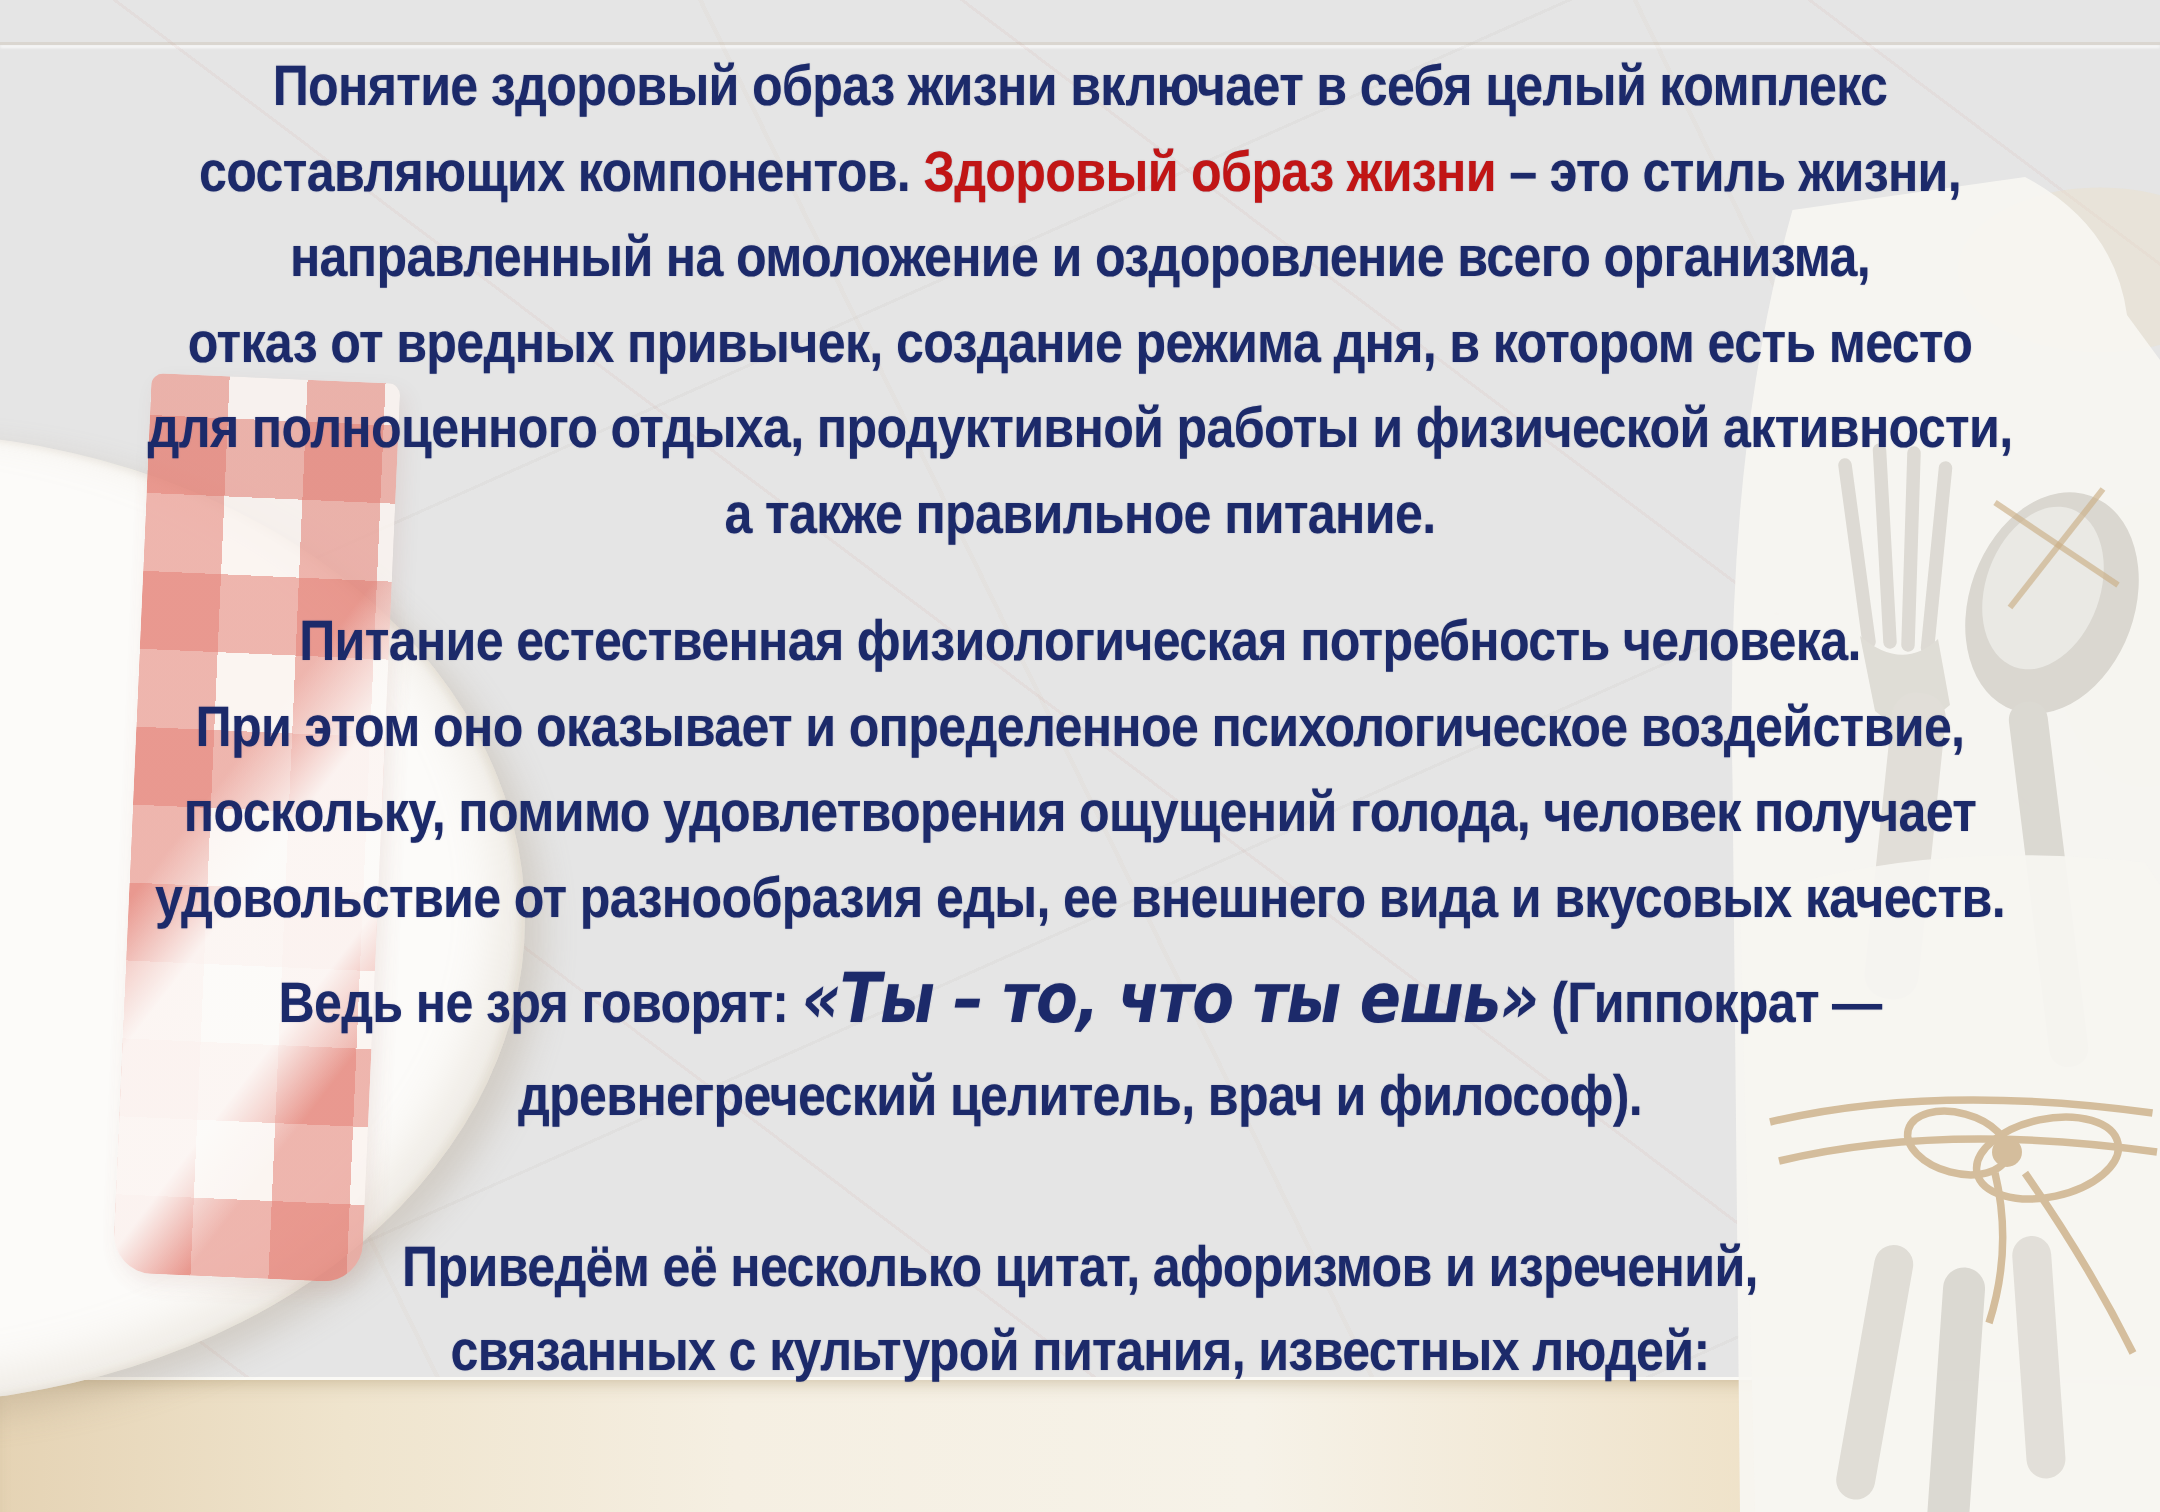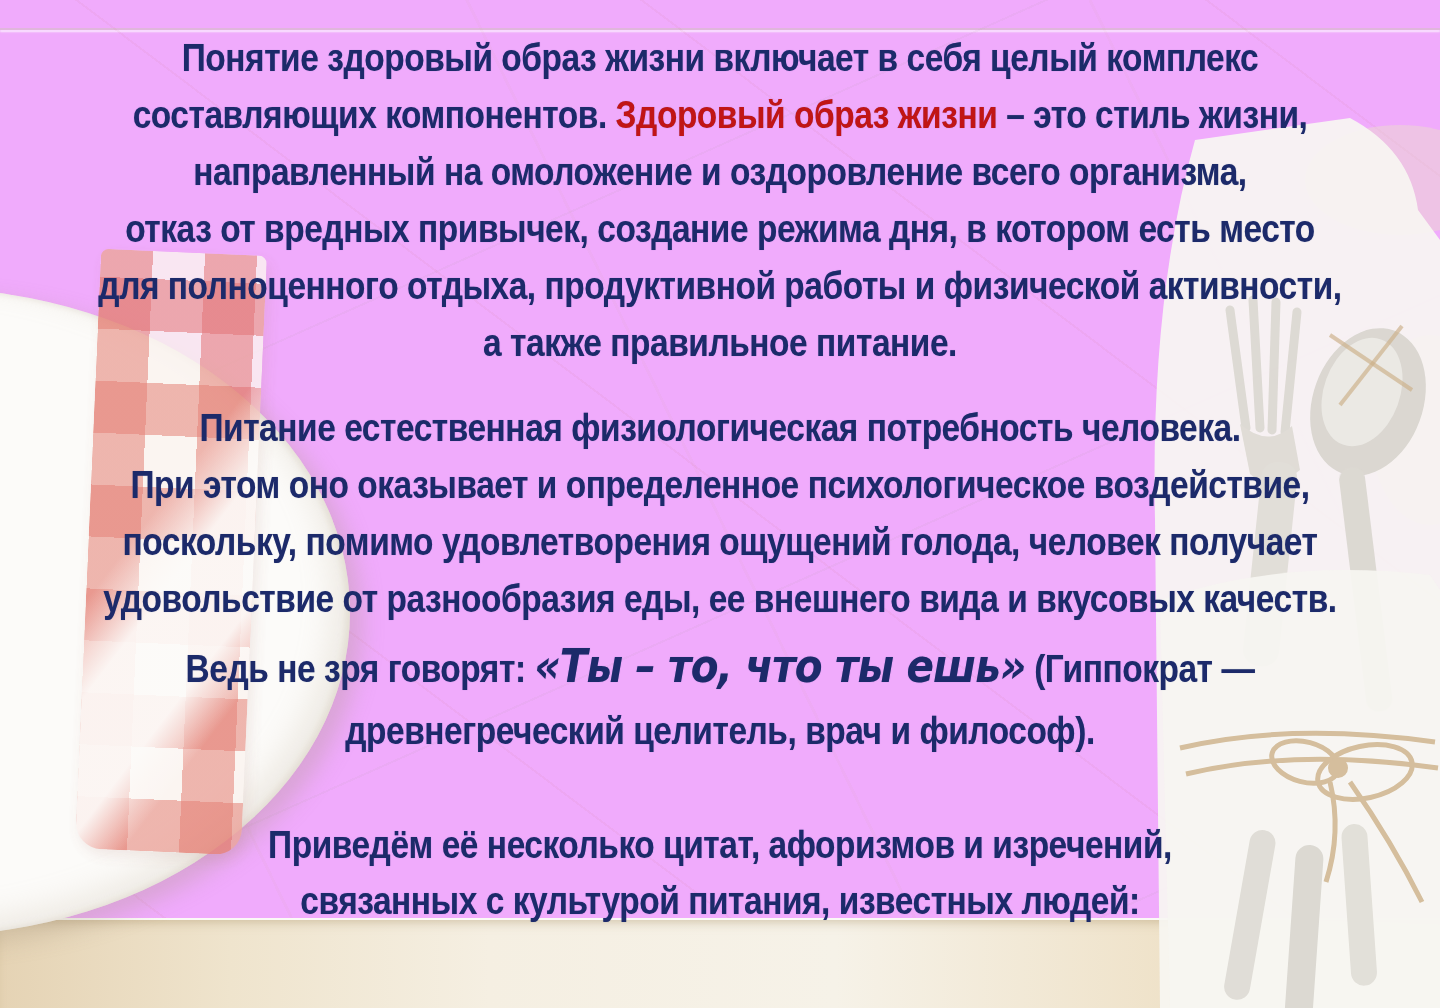--- a/index.html
+++ b/index.html
@@ -1,20 +1,20 @@
 <!DOCTYPE html>
 <html><head>
 <meta charset="utf-8">
 <style>
   html,body{margin:0;padding:0;background:#888;}
   .slide{
     position:relative;
     width:1440px;height:1008px;
     overflow:hidden;
-    background:#f0abfc;
+    background:#e5e5e5;
     font-family:"Liberation Sans",sans-serif;
   }
   
   .scratch-texture{
     position:absolute;inset:0;z-index:1;
     background:
       repeating-linear-gradient(37deg, transparent 0 170px, rgba(190,95,80,0.06) 170px 172px, transparent 172px 340px),
       repeating-linear-gradient(-24deg, transparent 0 220px, rgba(160,150,140,0.07) 220px 222px, transparent 222px 430px),
       repeating-linear-gradient(64deg, transparent 0 300px, rgba(200,160,120,0.05) 300px 303px, transparent 303px 560px);
   }

